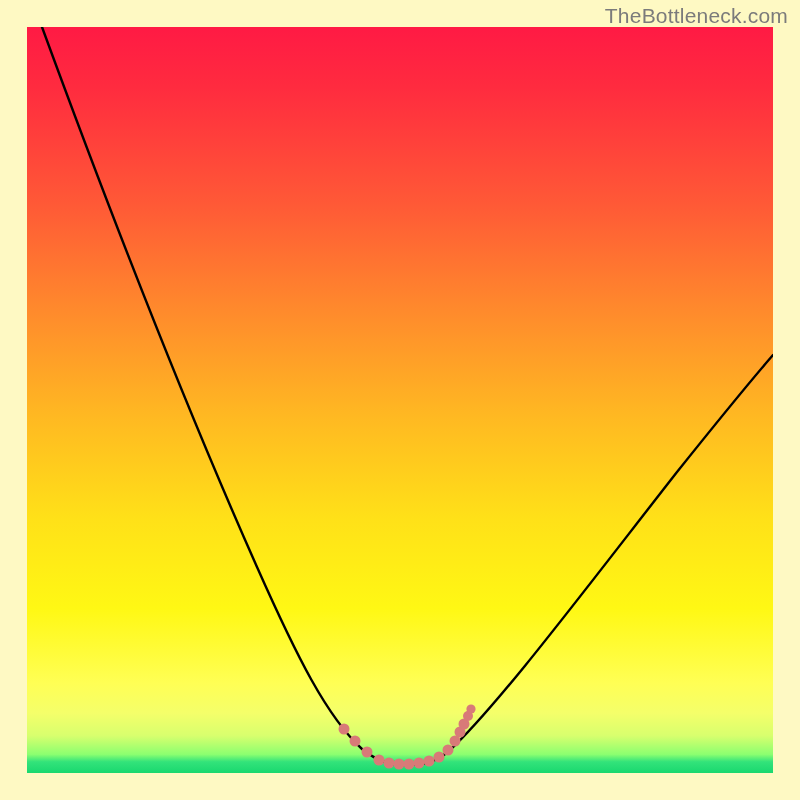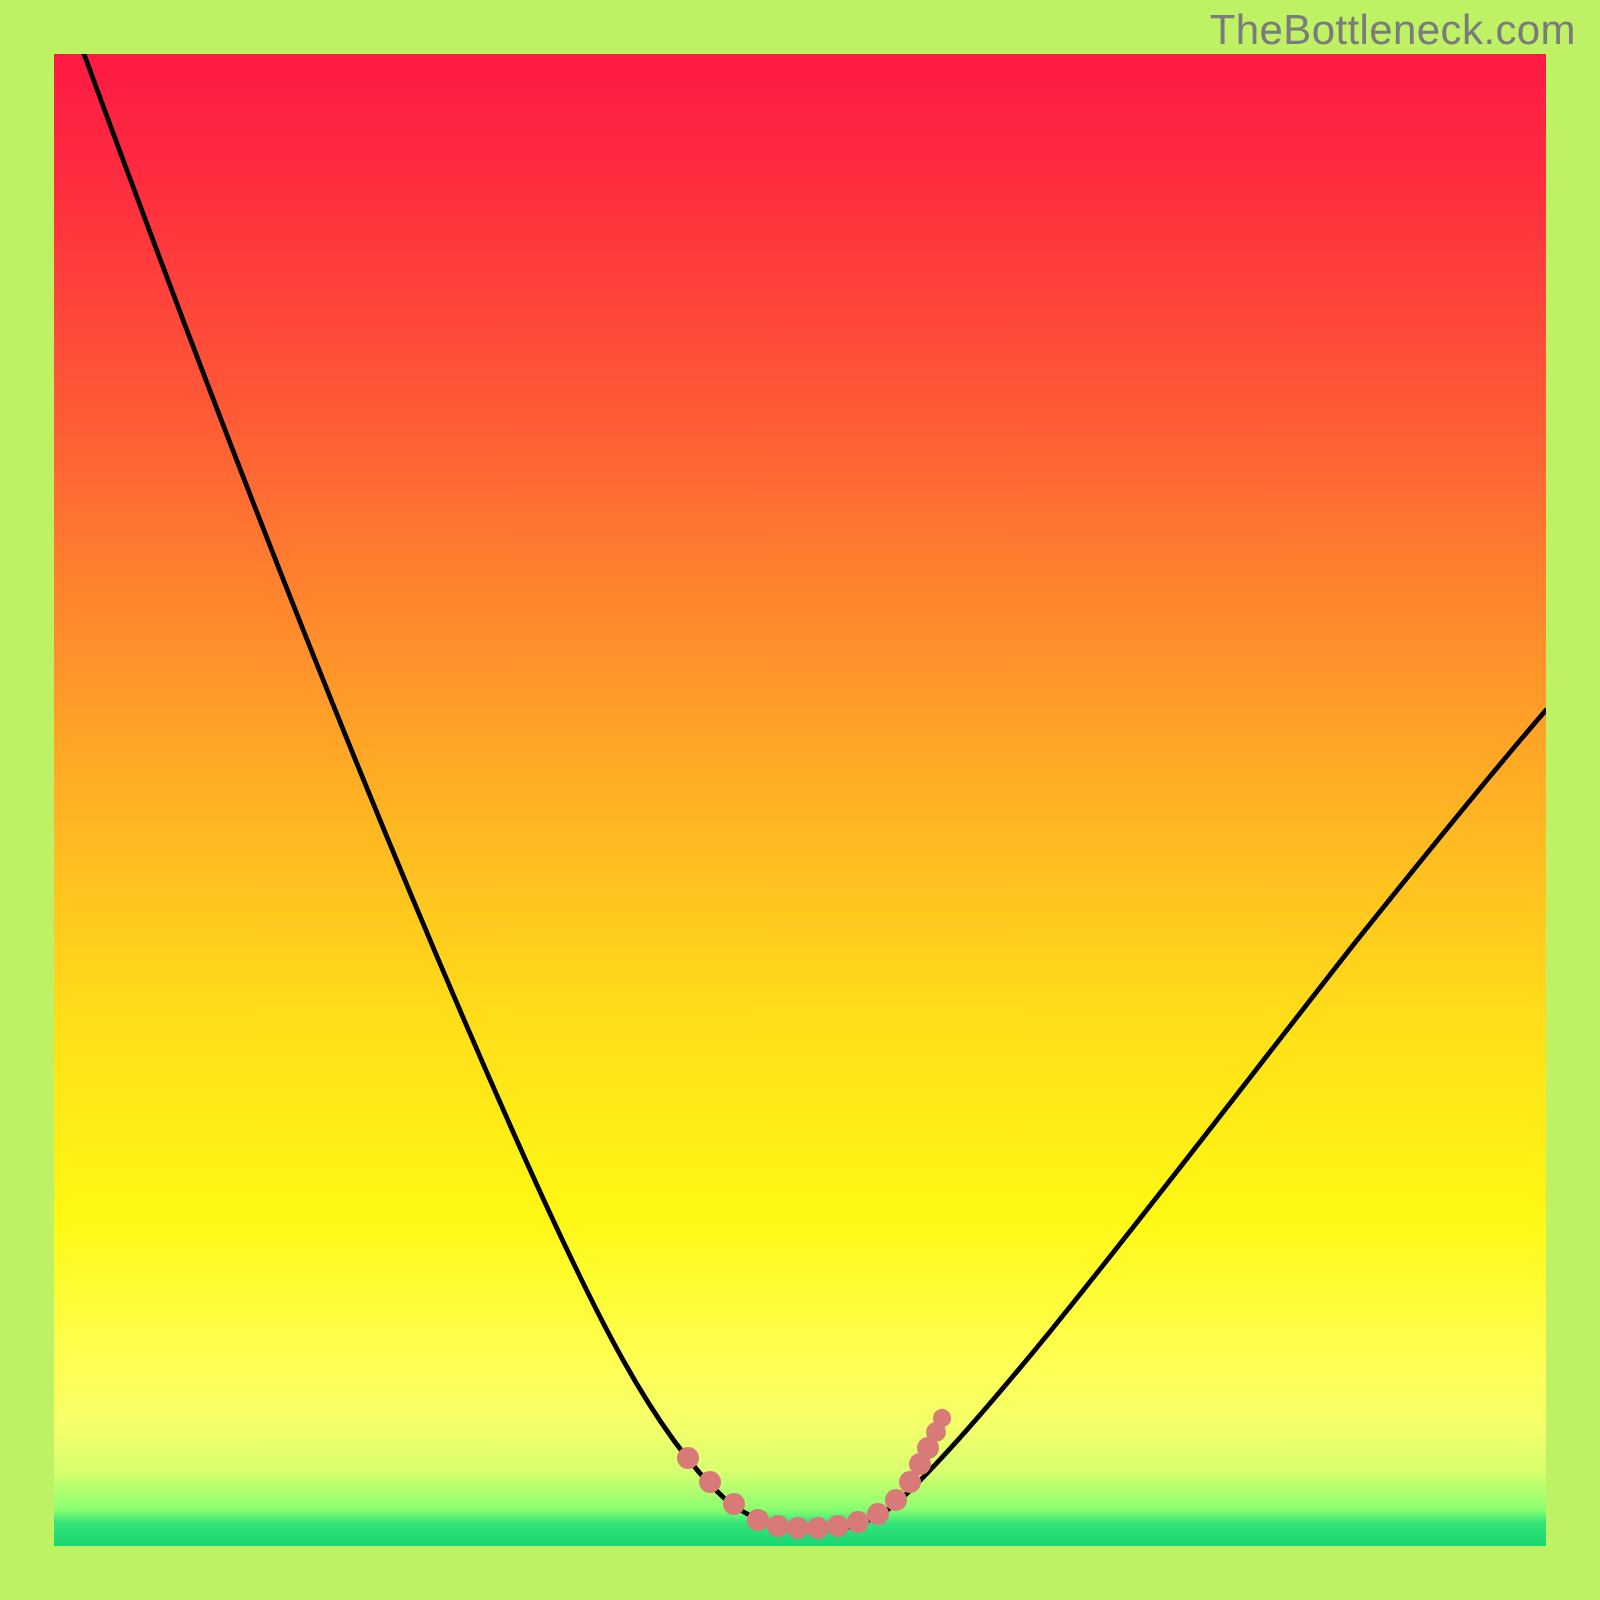--- a/index.html
+++ b/index.html
@@ -10,21 +10,21 @@
     background: #000;
     overflow: hidden;
     font-family: Arial, Helvetica, sans-serif;
   }
   .frame {
     position: absolute;
     left: 0;
     top: 0;
     width: 800px;
     height: 800px;
-    background: #bef264;
+    background: #fef9c3;
   }
   .plot-area {
     position: absolute;
     left: 27px;
     top: 27px;
     width: 746px;
     height: 746px;
     
     background: linear-gradient(
       to bottom,

